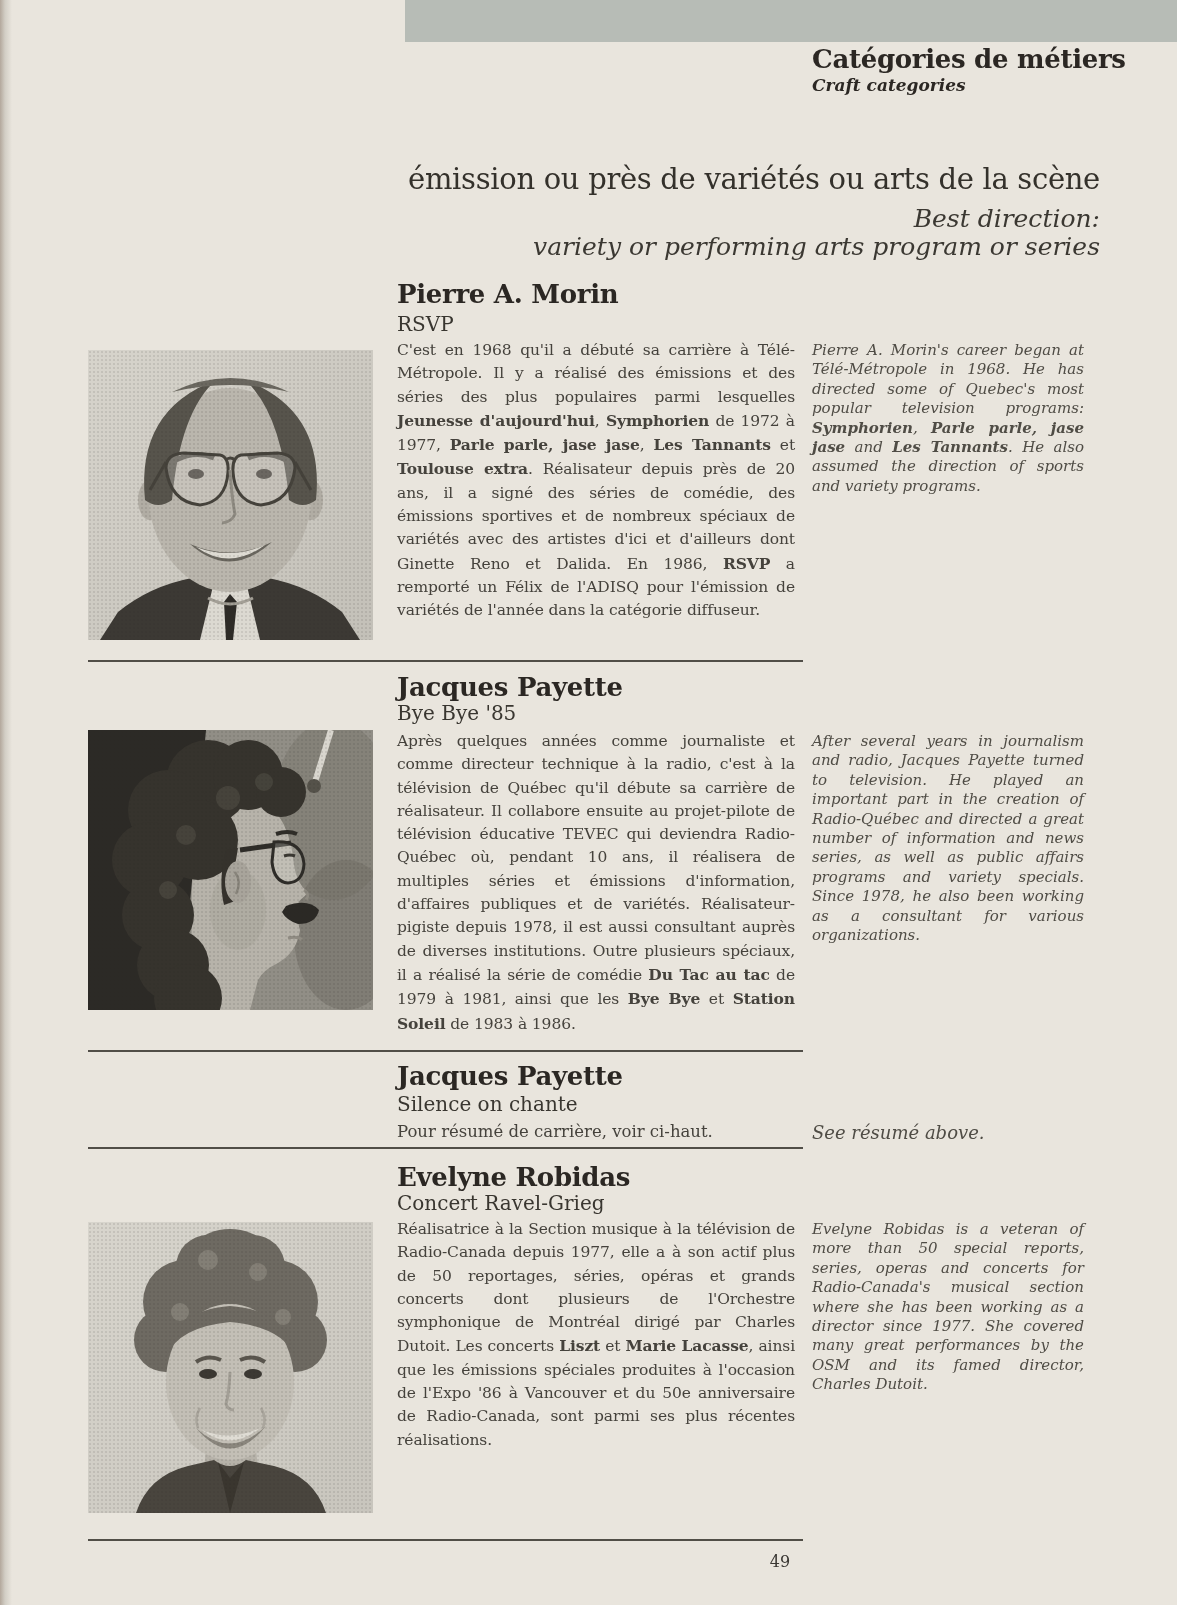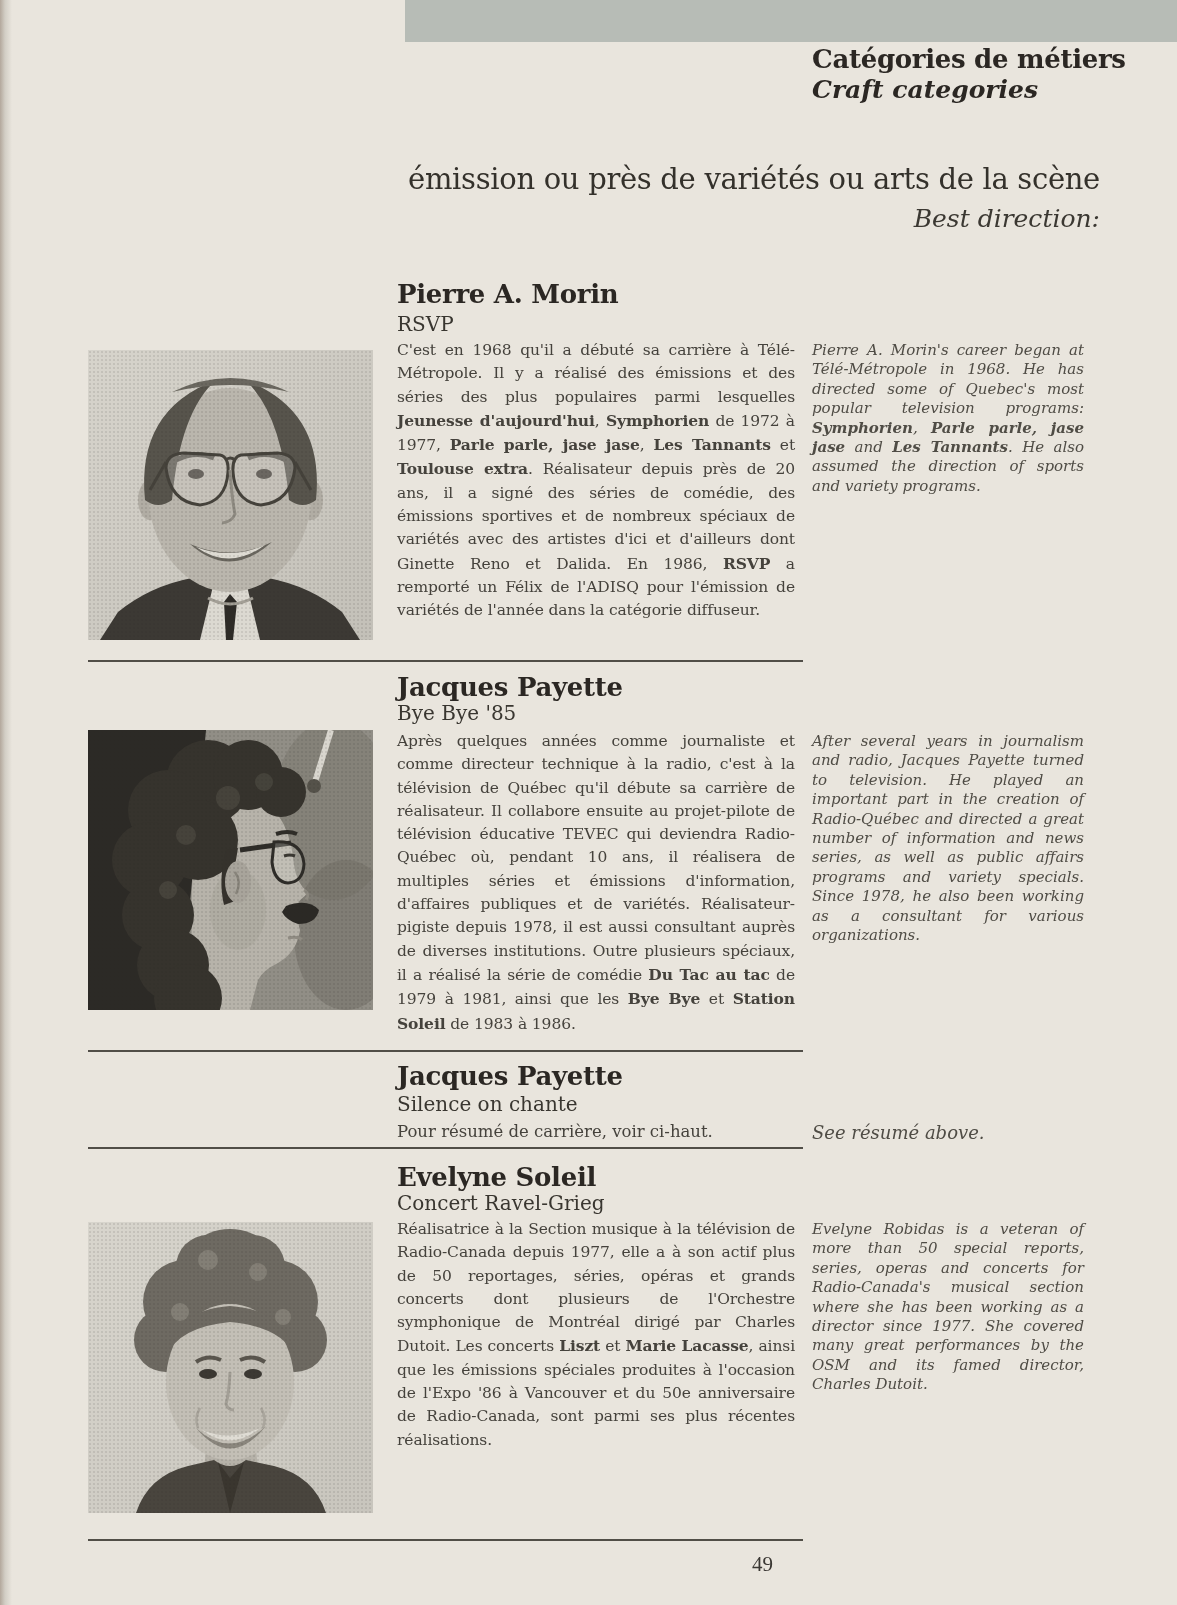--- a/index.html
+++ b/index.html
@@ -26,21 +26,21 @@
   .topbar{
     position:absolute;left:405px;top:0;width:772px;height:42px;
     background:var(--header-bar);
   }
   .cat-fr{
     position:absolute;left:812px;top:44px;
     font-size:26px;font-weight:bold;color:var(--heading-text);letter-spacing:-0.3px;white-space:nowrap;
   }
   .cat-en{
     position:absolute;left:812px;top:75px;
-    font-size:25px;font-weight:bold;font-style:italic;color:var(--heading-text);white-space:nowrap;
+    font-size:17px;font-weight:bold;font-style:italic;color:var(--heading-text);white-space:nowrap;
   }
   .award-fr-1,.award-fr-2{
     position:absolute;right:77px;text-align:right;
     font-size:29px;color:#34312b;white-space:nowrap;letter-spacing:-0.3px;
   }
   .award-fr-1{top:131px;}
   .award-fr-2{top:162px;}
   .award-en-1,.award-en-2{
     position:absolute;right:77px;text-align:right;
     font-size:25px;font-style:italic;color:#3b3832;white-space:nowrap;
@@ -89,37 +89,38 @@
   .photo-1{top:350px;width:285px;height:290px;}
   .photo-2{top:730px;width:285px;height:280px;}
   .photo-3{top:1222px;width:285px;height:291px;}
   .photo svg{display:block;width:100%;height:100%;}
   .halftone{
     position:absolute;inset:0;pointer-events:none;
     background-image:radial-gradient(rgba(40,38,34,0.10) 1px,rgba(0,0,0,0) 1.2px);
     background-size:4px 4px;
   }
   .pagenum{
-    position:absolute;left:752px;top:1552px;width:56px;
-    font-size:21px;color:#3a3733;font-family:Liberation Serif, serif;
+    position:absolute;left:752px;top:1552px;width:56px;text-align:center;
+    font-size:16px;color:#3a3733;
   }
 </style>
 </head>
 <body>
 
 <div class="page">
 
   <div class="binding-edge"></div>
   <div class="topbar"></div>
 
   <div class="cat-fr">Catégories de métiers</div>
   <div class="cat-en">Craft categories</div>
 
   <div class="award-fr-2">émission ou près de variétés ou arts de la scène</div>
   <div class="award-en-1">Best direction:</div>
+  <div class="award-en-2">variety or performing arts program or series</div>
 
   <div class="sec-name s1-name">Pierre A. Morin</div>
   <div class="sec-prog s1-prog">RSVP</div>
 
   <div class="photo photo-1" role="img" aria-label="Black-and-white portrait of a smiling balding man wearing large aviator glasses, suit and tie">
     <svg viewBox="0 0 285 290" preserveAspectRatio="none" aria-hidden="true">
       <defs>
         <linearGradient id="p1bg" x1="0" y1="0" x2="1" y2="1">
           <stop offset="0" stop-color="#d7d4cc"></stop>
             <stop offset="1" stop-color="#c3c0b8"></stop>
@@ -208,21 +209,21 @@
 
   <div class="rule rule-2"></div>
 
   <div class="sec-name s3-name">Jacques Payette</div>
   <div class="sec-prog s3-prog">Silence on chante</div>
   <div class="note-fr s3-fr"><span>Pour résumé de carrière, voir ci-haut.</span></div>
   <div class="note-en s3-en"><span>See résumé above.</span></div>
 
   <div class="rule rule-3"></div>
 
-  <div class="sec-name s4-name">Evelyne Soleil</div>
+  <div class="sec-name s4-name">Evelyne Robidas</div>
   <div class="sec-prog s4-prog">Concert Ravel-Grieg</div>
 
   <div class="photo photo-3" role="img" aria-label="Black-and-white portrait of a smiling woman with short curly hair wearing a dark blouse">
     <svg viewBox="0 0 285 291" preserveAspectRatio="none" aria-hidden="true">
       <defs>
         <linearGradient id="p3bg" x1="0" y1="0" x2="1" y2="1">
           <stop offset="0" stop-color="#d8d5cd"></stop>
             <stop offset="1" stop-color="#c8c5bd"></stop>
         </linearGradient>
       </defs>

